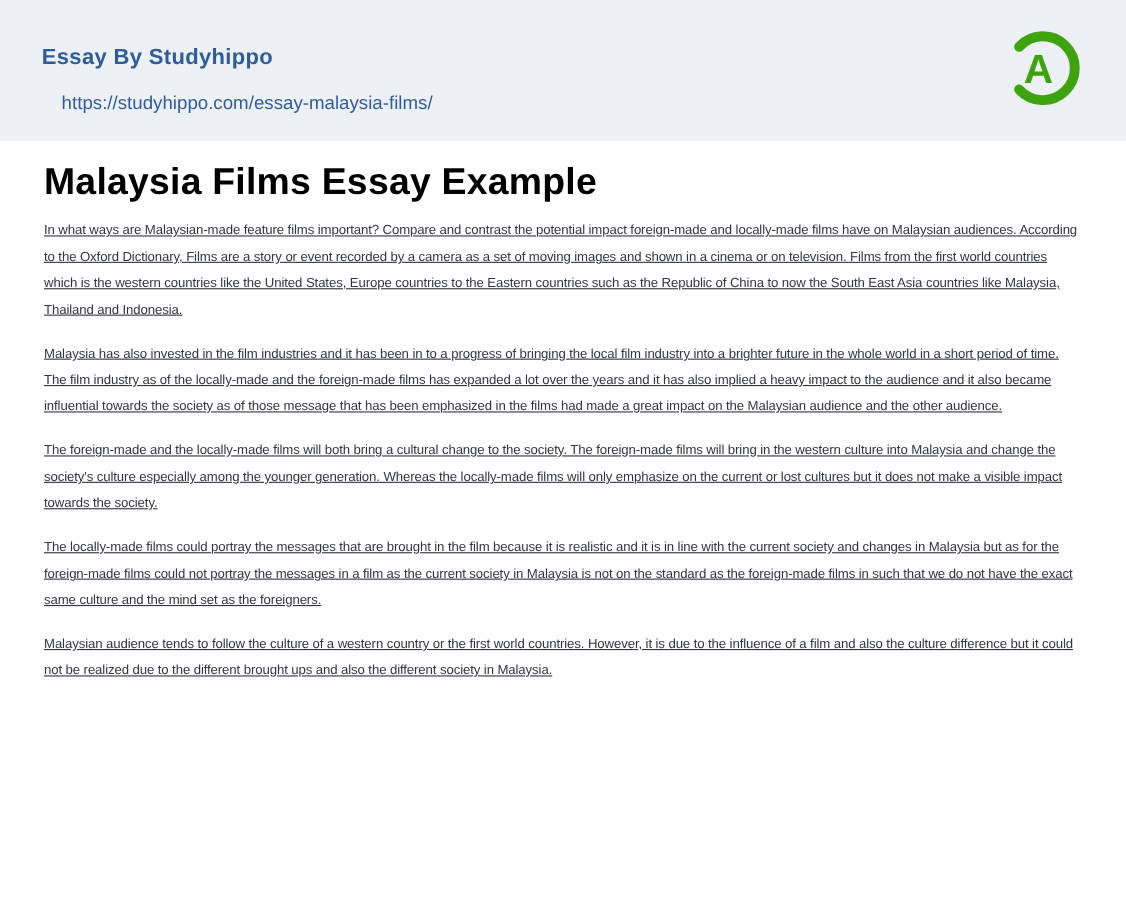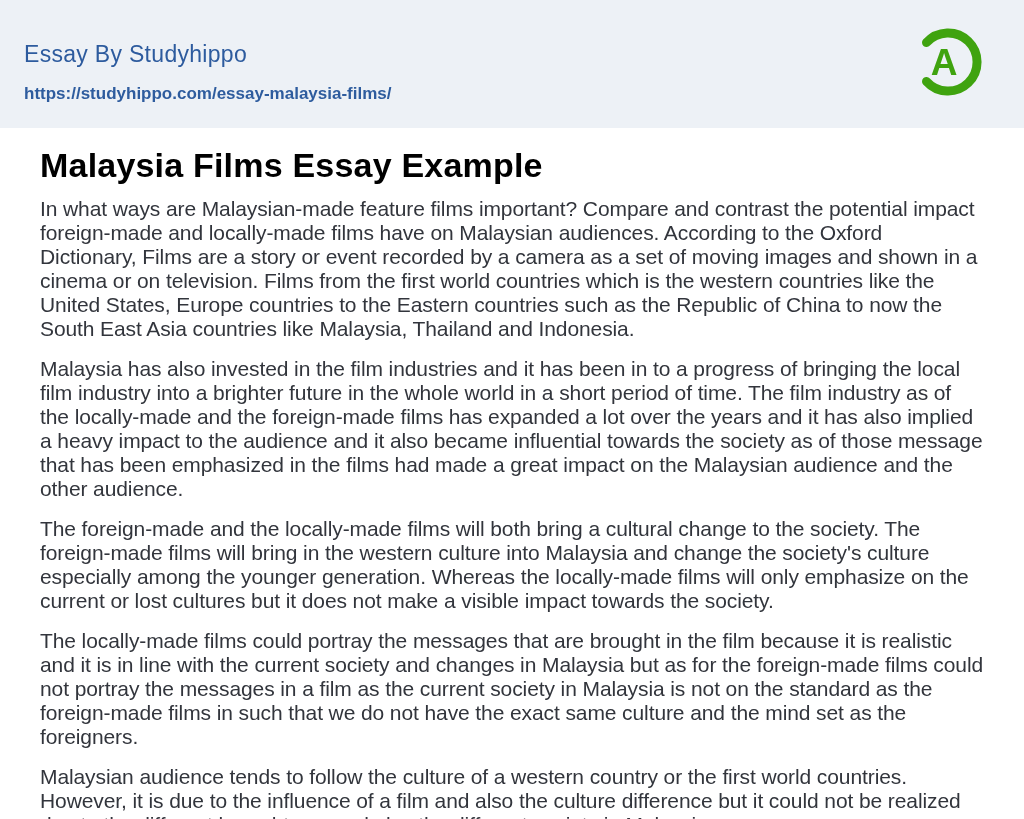--- a/index.html
+++ b/index.html
@@ -15,32 +15,32 @@
 
   
   .header {
     position: relative;
     height: 128px;
     background: #edf1f6;
   }
   .site-title {
     position: absolute;
     top: 41px;
-    left: 24px;
-    font-size: 23px;
-    font-weight: 400;
+    left: 38px;
+    font-size: 20px;
+    font-weight: 700;
     letter-spacing: 0.3px;
     color: #2d5b9e;
   }
   .page-url {
     position: absolute;
     top: 84px;
-    left: 24px;
+    left: 56px;
     font-size: 17px;
-    font-weight: 700;
+    font-weight: 400;
     color: #2e5c9e;
     text-decoration: none;
     cursor: pointer;
   }
   .logo {
     position: absolute;
     top: 24px;
     left: 910px;
     width: 76px;
     height: 76px;
@@ -53,24 +53,25 @@
   .article-title {
     margin: 0 0 11px 0;
     font-size: 34px;
     line-height: 42px;
     font-weight: 700;
     letter-spacing: 0.2px;
     color: #000000;
   }
   .essay-paragraph {
     margin: 0 0 16px 0;
-    font-size: 21px;
+    font-size: 12px;
     line-height: 24px;
     letter-spacing: -0.1px;
     color: #32353c;
+    text-decoration: underline;
   }
 </style>
 </head>
 <body>
 
 <div class="page">
 
   <div class="header">
     <div class="site-title">Essay By Studyhippo</div>
     <a class="page-url">https://studyhippo.com/essay-malaysia-films/</a>

